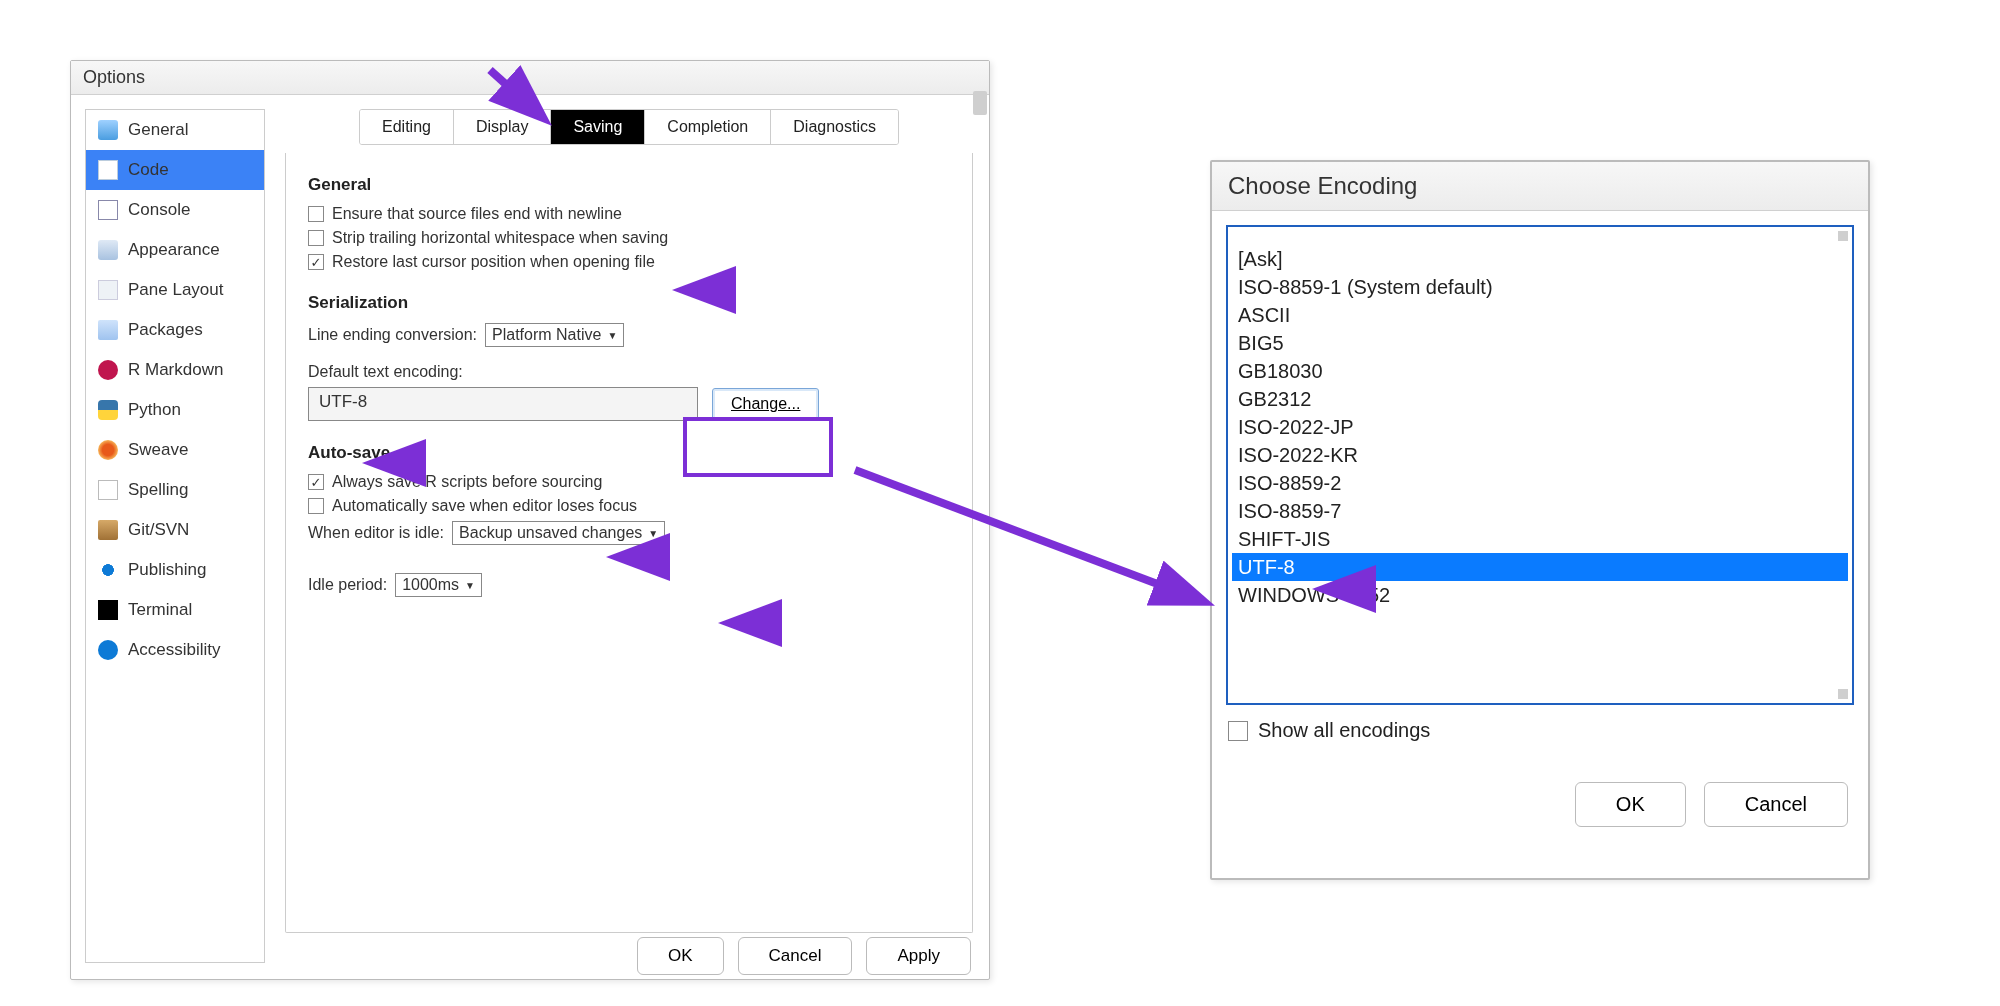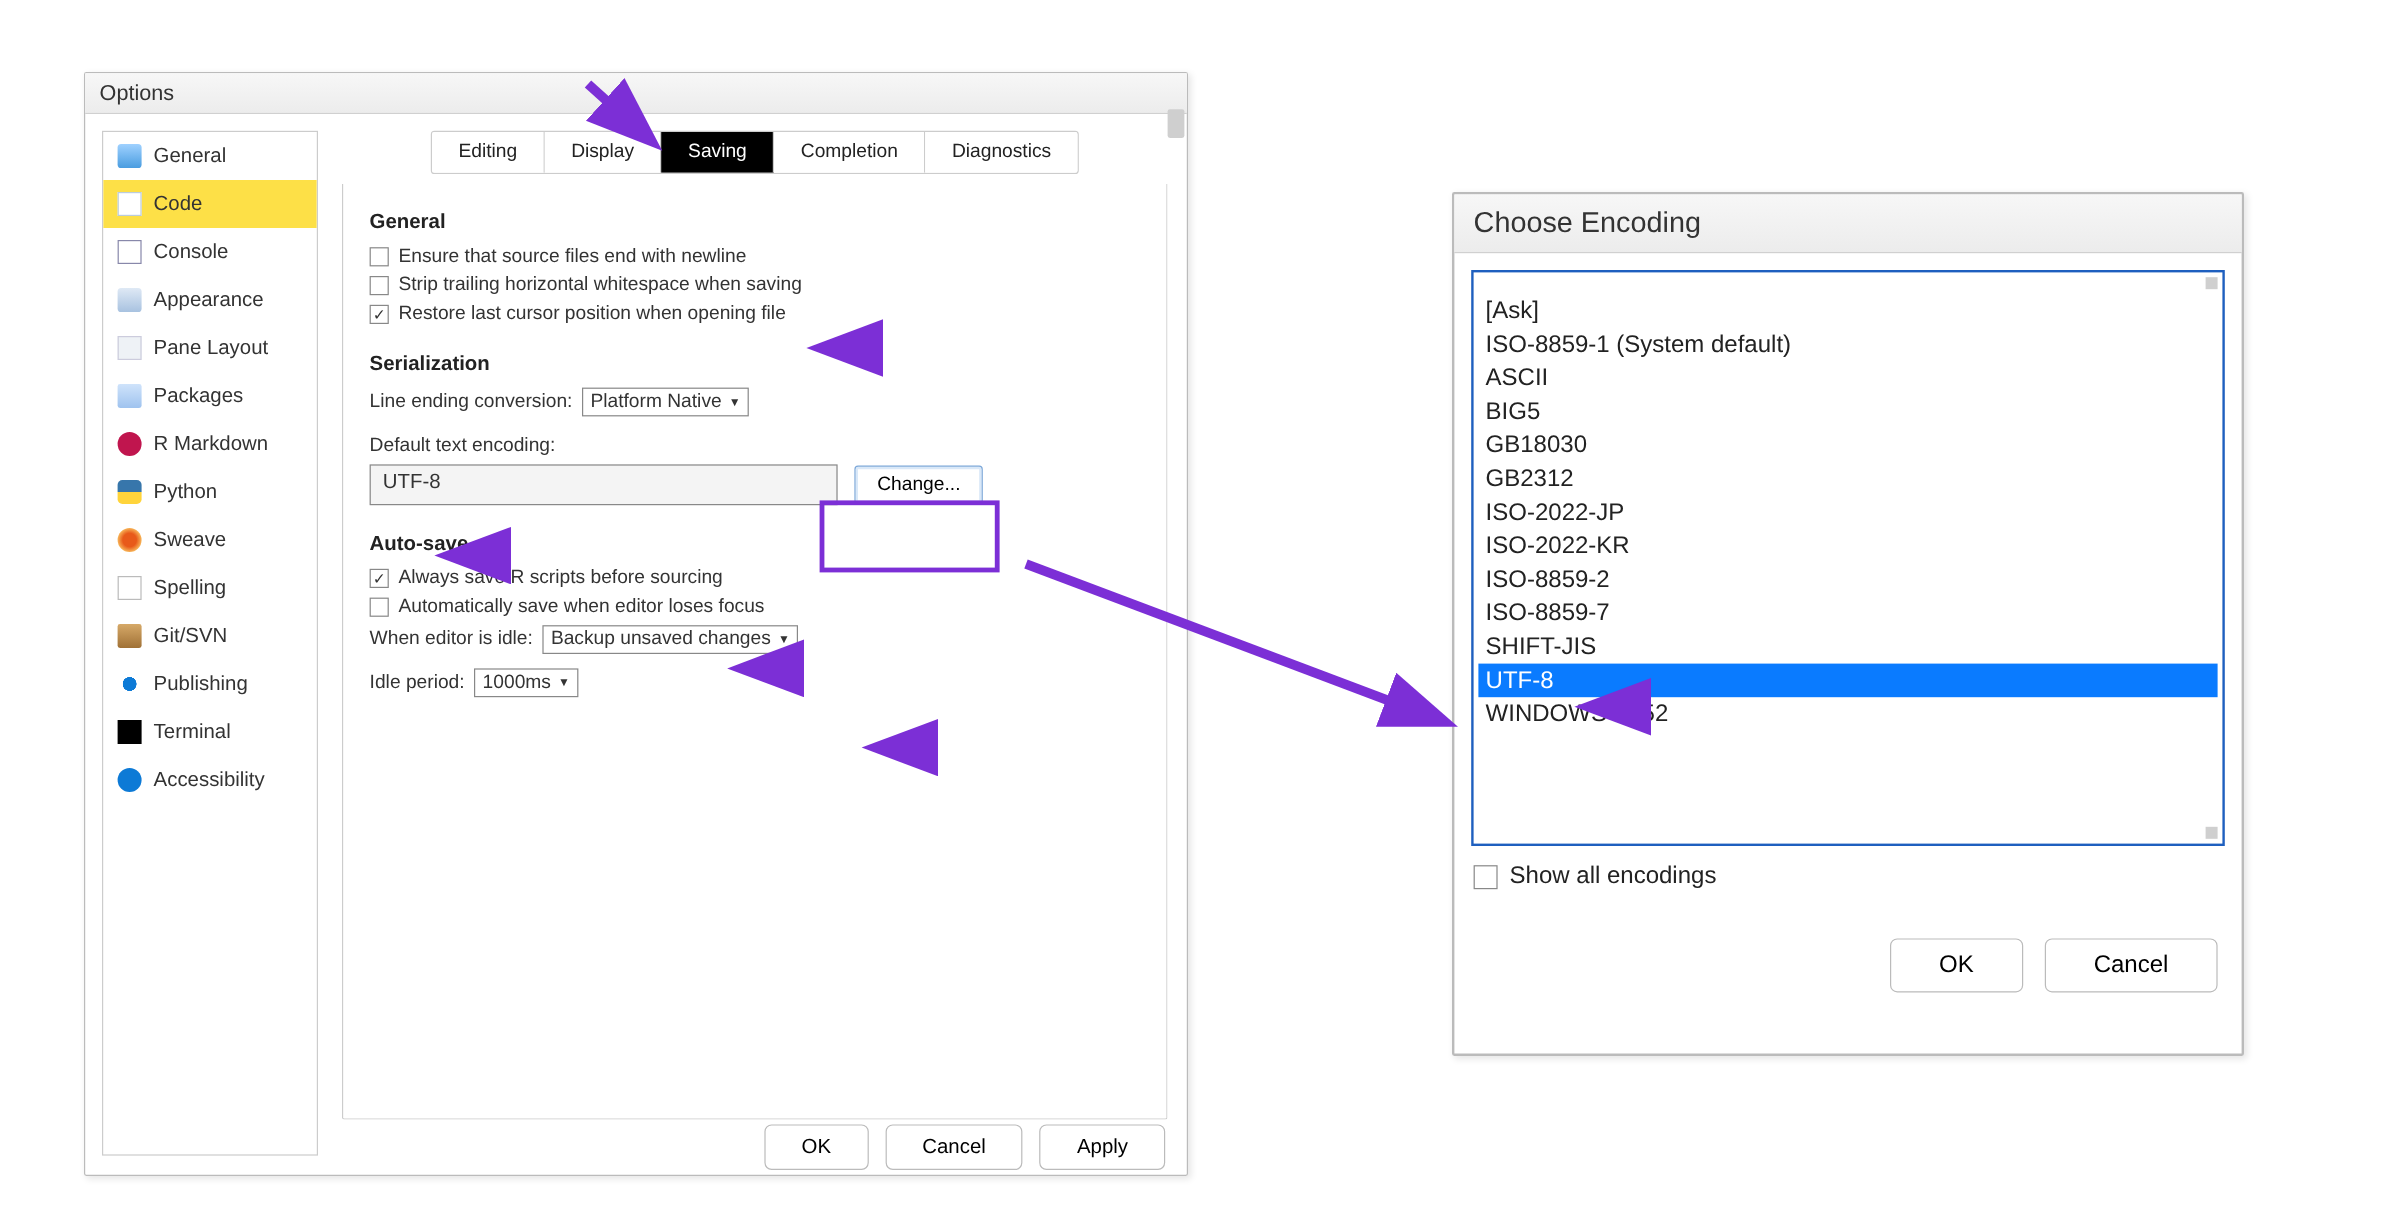--- a/index.html
+++ b/index.html
@@ -39,21 +39,21 @@
     background: #fff;
     overflow: hidden;
   }
   .sidebar-item {
     display:flex; align-items:center; gap:10px;
     padding: 10px 12px;
     cursor: pointer;
     font-size: 17px;
     color: #333;
   }
-  .sidebar-item.selected { background: #fde047; }
+  .sidebar-item.selected { background: #3b82f6; }
   .sidebar-icon { width:20px; height:20px; display:inline-block; }
   .content {
     flex:1; padding: 14px 16px 0 20px; position: relative;
   }
   .tabs {
     display:flex; border:1px solid #ccc; border-radius:3px;
     overflow:hidden; width: fit-content; margin: 0 auto 8px auto;
     background:#fff;
   }
   .tab {
@@ -83,20 +83,21 @@
   }
   .enc-field {
     border:1px solid #888; background:#f4f4f4;
     width: 390px; height:34px; padding:4px 10px; font-size:17px;
     color:#333;
   }
   .change-btn {
     border:1px solid #7aa6d8; background:#fff; border-radius:3px;
     padding:6px 18px; font-size:16px; box-shadow: inset 0 0 0 2px #d9e8f8;
     cursor:pointer;
+    text-decoration:underline;
   }
   .highlight-box {
     position:absolute; border:4px solid #7c2fd6; pointer-events:none;
   }
   .bottom-buttons {
     position:absolute; right:18px; bottom:2px; display:flex; gap:14px;
   }
   .dlg-btn {
     border:1px solid #bbb; background:#fff; border-radius:6px;
     padding:8px 30px; font-size:17px; cursor:pointer;
@@ -262,21 +263,21 @@
             <span class="cbox"></span>
             <span>Automatically save when editor loses focus</span>
           </div>
         <div class="row">
           <span>When editor is idle:</span>
           <span class="sel">
             <span>Backup unsaved changes</span>
             <span class="caret">▼</span>
           </span>
         </div>
-        <div class="row" style="margin-top:12px;">
+        <div class="row" style="margin-top:28px;">
           <span>Idle period:</span>
           <span class="sel">
             <span>1000ms</span>
             <span class="caret">▼</span>
           </span>
         </div>
       </div>
 
       <div class="bottom-buttons">
         <button class="dlg-btn">OK</button>

